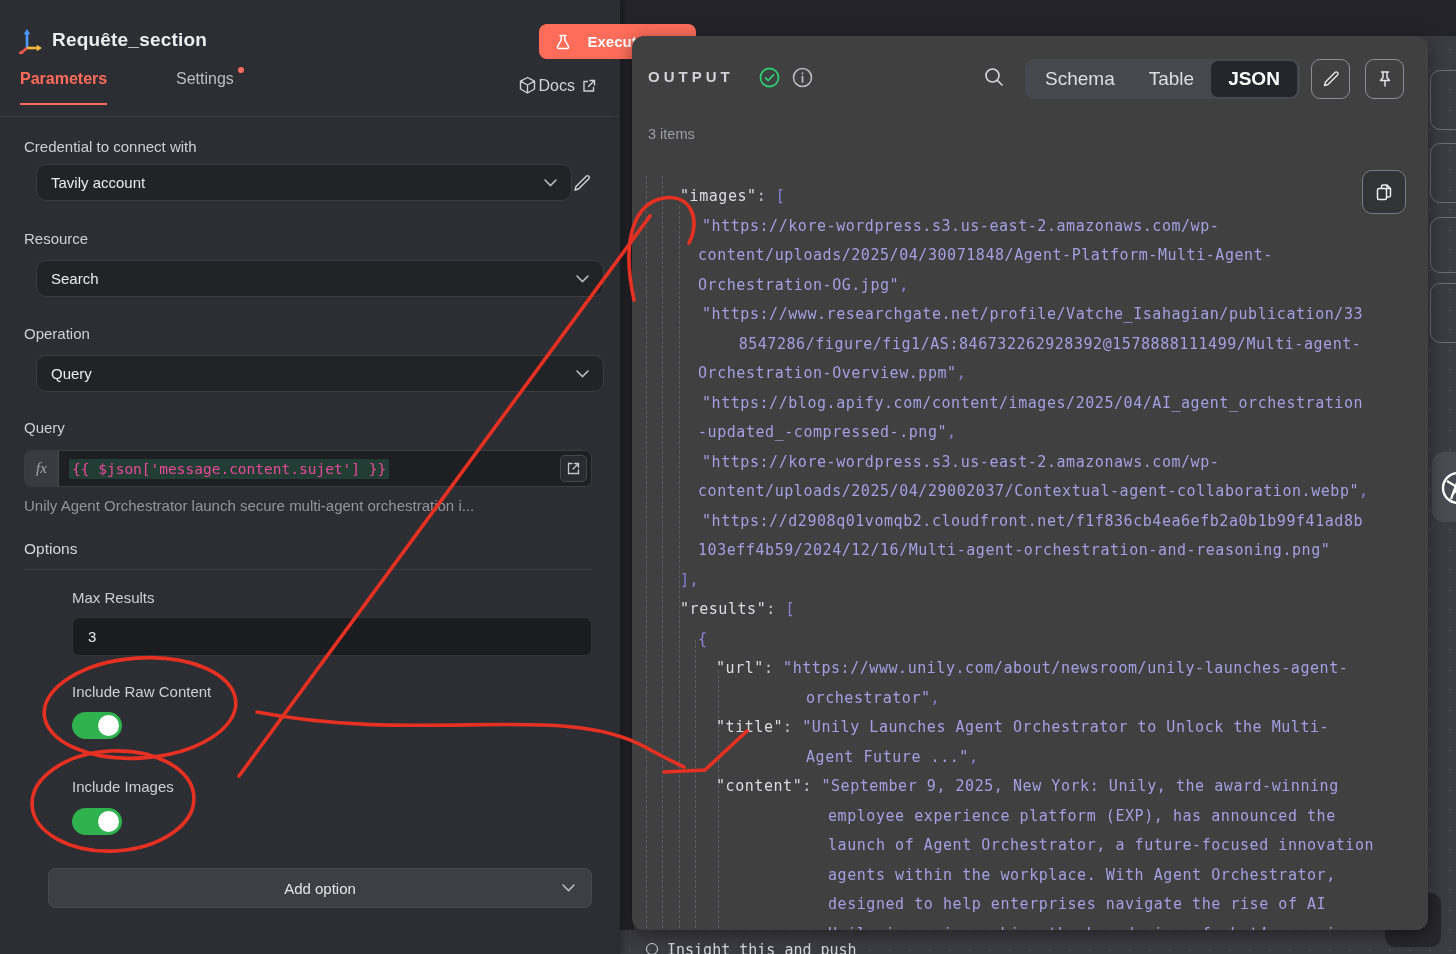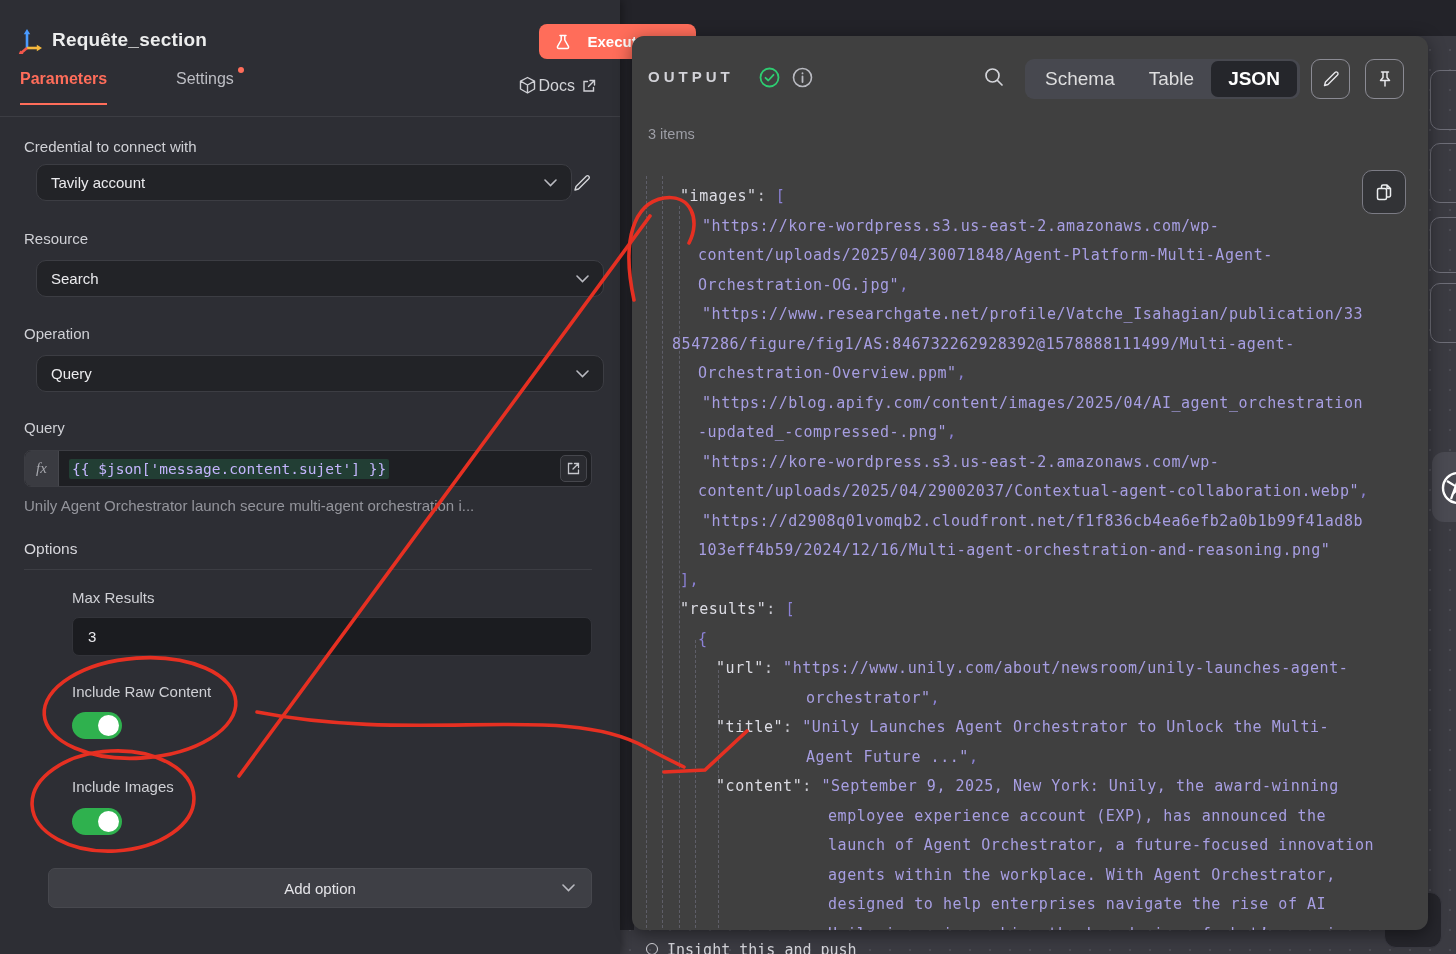--- a/index.html
+++ b/index.html
@@ -46,21 +46,21 @@
   .field-label { position:absolute; left:24px; font-size:15px; color:#cfd0d5; }
   .inner-label { left:72px; }
   .select-box { position:absolute; left:24px; width:568px; height:37px; background:#222327; border:1px solid #3c3d43; border-radius:10px; display:flex; align-items:center; padding:17px 14px; color:#ebebee; font-size:15px;margin-left:12px; }
   .select-box .chev { margin-left:auto; }
   .select-box.short { width:536px; }
 
   .pencil-btn { position:absolute; left:572px; width:22px; height:22px; background:none; border:none; cursor:pointer; }
 
   .expr-field { position:absolute; left:24px; top:450px; width:568px; height:37px; background:#1e1f23; border:1px solid #3c3d43; border-radius:7px; display:flex; align-items:stretch; overflow:hidden; }
   .fx-chip { width:34px; background:#3a3b41; color:#a7a8ae; display:flex; align-items:center; justify-content:center; font-style:italic; font-family:"Liberation Serif", serif; font-size:15px; border-right:1px solid #46474d; }
-  .expr-text { align-self:center; margin-left:10px; font-family:"DejaVu Sans Mono", monospace; font-size:14.5px; color:#c4b5fd; background:rgba(45,143,97,.28); padding:2px 3px; border-radius:2px; white-space:pre; }
+  .expr-text { align-self:center; margin-left:10px; font-family:"DejaVu Sans Mono", monospace; font-size:14.5px; color:#ec4899; background:rgba(45,143,97,.28); padding:2px 3px; border-radius:2px; white-space:pre; }
   .expr-open-btn { position:absolute; right:4px; top:4px; width:27px; height:27px; background:#2a2b30; border:1px solid #46474d; border-radius:5px; display:flex; align-items:center; justify-content:center; cursor:pointer; }
   .expr-preview { position:absolute; left:24px; top:497px; width:570px; font-size:15px; color:#94959c; white-space:nowrap; overflow:hidden; }
 
   .options-divider { position:absolute; left:24px; top:569px; width:568px; height:1px; background:#3c3d43; }
 
   .text-input { position:absolute; left:72px; width:520px; height:39px; background:#1b1c20; border:1px solid #33343a; border-radius:7px; color:#e8e8ec; font-size:15px; padding:0 15px; font-family:inherit; }
 
   .toggle { position:absolute; left:72px; width:50px; height:27px; border-radius:14px; background:#2fb14e; cursor:pointer; }
   .toggle .knob { position:absolute; right:3px; top:3px; width:21px; height:21px; border-radius:50%; background:#fff; }
 
@@ -306,37 +306,37 @@
       <div class="guide" style="left:30px; top:6px;  height:752px;"></div>
       <div class="guide" style="left:47px; top:36px; height:722px;"></div>
       <div class="guide" style="left:63px; top:470px; height:288px;"></div>
       <div class="guide" style="left:86px; top:500px; height:258px;"></div>
       <div id="json-code" style="position:absolute; left:0; top:12px; width:100%;">
           <div class="jline" style="padding-left: 48px;"><span class="tok-k">"images"</span><span class="tok-w">: </span><span class="tok-b">[</span></div>
           <div class="jline" style="padding-left: 70px;"><span class="tok-s">"https://kore-wordpress.s3.us-east-2.amazonaws.com/wp-</span></div>
           <div class="jline" style="padding-left: 66px;"><span class="tok-s">content/uploads/2025/04/30071848/Agent-Platform-Multi-Agent-</span></div>
           <div class="jline" style="padding-left: 66px;"><span class="tok-s">Orchestration-OG.jpg"</span><span class="tok-b">,</span></div>
           <div class="jline" style="padding-left: 70px;"><span class="tok-s">"https://www.researchgate.net/profile/Vatche_Isahagian/publication/33</span></div>
-          <div class="jline" style="padding-left: 40px;"><span class="tok-s">8547286/figure/fig1/AS:846732262928392@1578888111499/Multi-agent-</span></div>
+          <div class="jline" style="padding-left: 40px; text-align: center;"><span class="tok-s">8547286/figure/fig1/AS:846732262928392@1578888111499/Multi-agent-</span></div>
           <div class="jline" style="padding-left: 66px;"><span class="tok-s">Orchestration-Overview.ppm"</span><span class="tok-b">,</span></div>
           <div class="jline" style="padding-left: 70px;"><span class="tok-s">"https://blog.apify.com/content/images/2025/04/AI_agent_orchestration</span></div>
           <div class="jline" style="padding-left: 66px;"><span class="tok-s">-updated_-compressed-.png"</span><span class="tok-b">,</span></div>
           <div class="jline" style="padding-left: 70px;"><span class="tok-s">"https://kore-wordpress.s3.us-east-2.amazonaws.com/wp-</span></div>
           <div class="jline" style="padding-left: 66px;"><span class="tok-s">content/uploads/2025/04/29002037/Contextual-agent-collaboration.webp"</span><span class="tok-b">,</span></div>
           <div class="jline" style="padding-left: 70px;"><span class="tok-s">"https://d2908q01vomqb2.cloudfront.net/f1f836cb4ea6efb2a0b1b99f41ad8b</span></div>
           <div class="jline" style="padding-left: 66px;"><span class="tok-s">103eff4b59/2024/12/16/Multi-agent-orchestration-and-reasoning.png"</span></div>
           <div class="jline" style="padding-left: 48px;"><span class="tok-b">],</span></div>
           <div class="jline" style="padding-left: 48px;"><span class="tok-k">"results"</span><span class="tok-w">: </span><span class="tok-b">[</span></div>
           <div class="jline" style="padding-left: 66px;"><span class="tok-b">{</span></div>
           <div class="jline" style="padding-left: 84px;"><span class="tok-k">"url"</span><span class="tok-w">: </span><span class="tok-s">"https://www.unily.com/about/newsroom/unily-launches-agent-</span></div>
           <div class="jline" style="padding-left: 174px;"><span class="tok-s">orchestrator"</span><span class="tok-b">,</span></div>
           <div class="jline" style="padding-left: 84px;"><span class="tok-k">"title"</span><span class="tok-w">: </span><span class="tok-s">"Unily Launches Agent Orchestrator to Unlock the Multi-</span></div>
           <div class="jline" style="padding-left: 174px;"><span class="tok-s">Agent Future ..."</span><span class="tok-b">,</span></div>
           <div class="jline" style="padding-left: 84px;"><span class="tok-k">"content"</span><span class="tok-w">: </span><span class="tok-s">"September 9, 2025, New York: Unily, the award-winning</span></div>
-          <div class="jline" style="padding-left: 196px;"><span class="tok-s">employee experience account (EXP), has announced the</span></div>
+          <div class="jline" style="padding-left: 196px;"><span class="tok-s">employee experience platform (EXP), has announced the</span></div>
           <div class="jline" style="padding-left: 196px;"><span class="tok-s">launch of Agent Orchestrator, a future-focused innovation</span></div>
           <div class="jline" style="padding-left: 196px;"><span class="tok-s">agents within the workplace. With Agent Orchestrator,</span></div>
           <div class="jline" style="padding-left: 196px;"><span class="tok-s">designed to help enterprises navigate the rise of AI</span></div>
           <div class="jline" style="padding-left: 196px;"><span class="tok-s">Unily is again pushing the boundaries of what’s possi</span></div>
         </div>
     </div>
 
     <button class="copy-btn">
       <span>
         <svg class="ico" width="19" height="19" viewBox="0 0 19 19">

